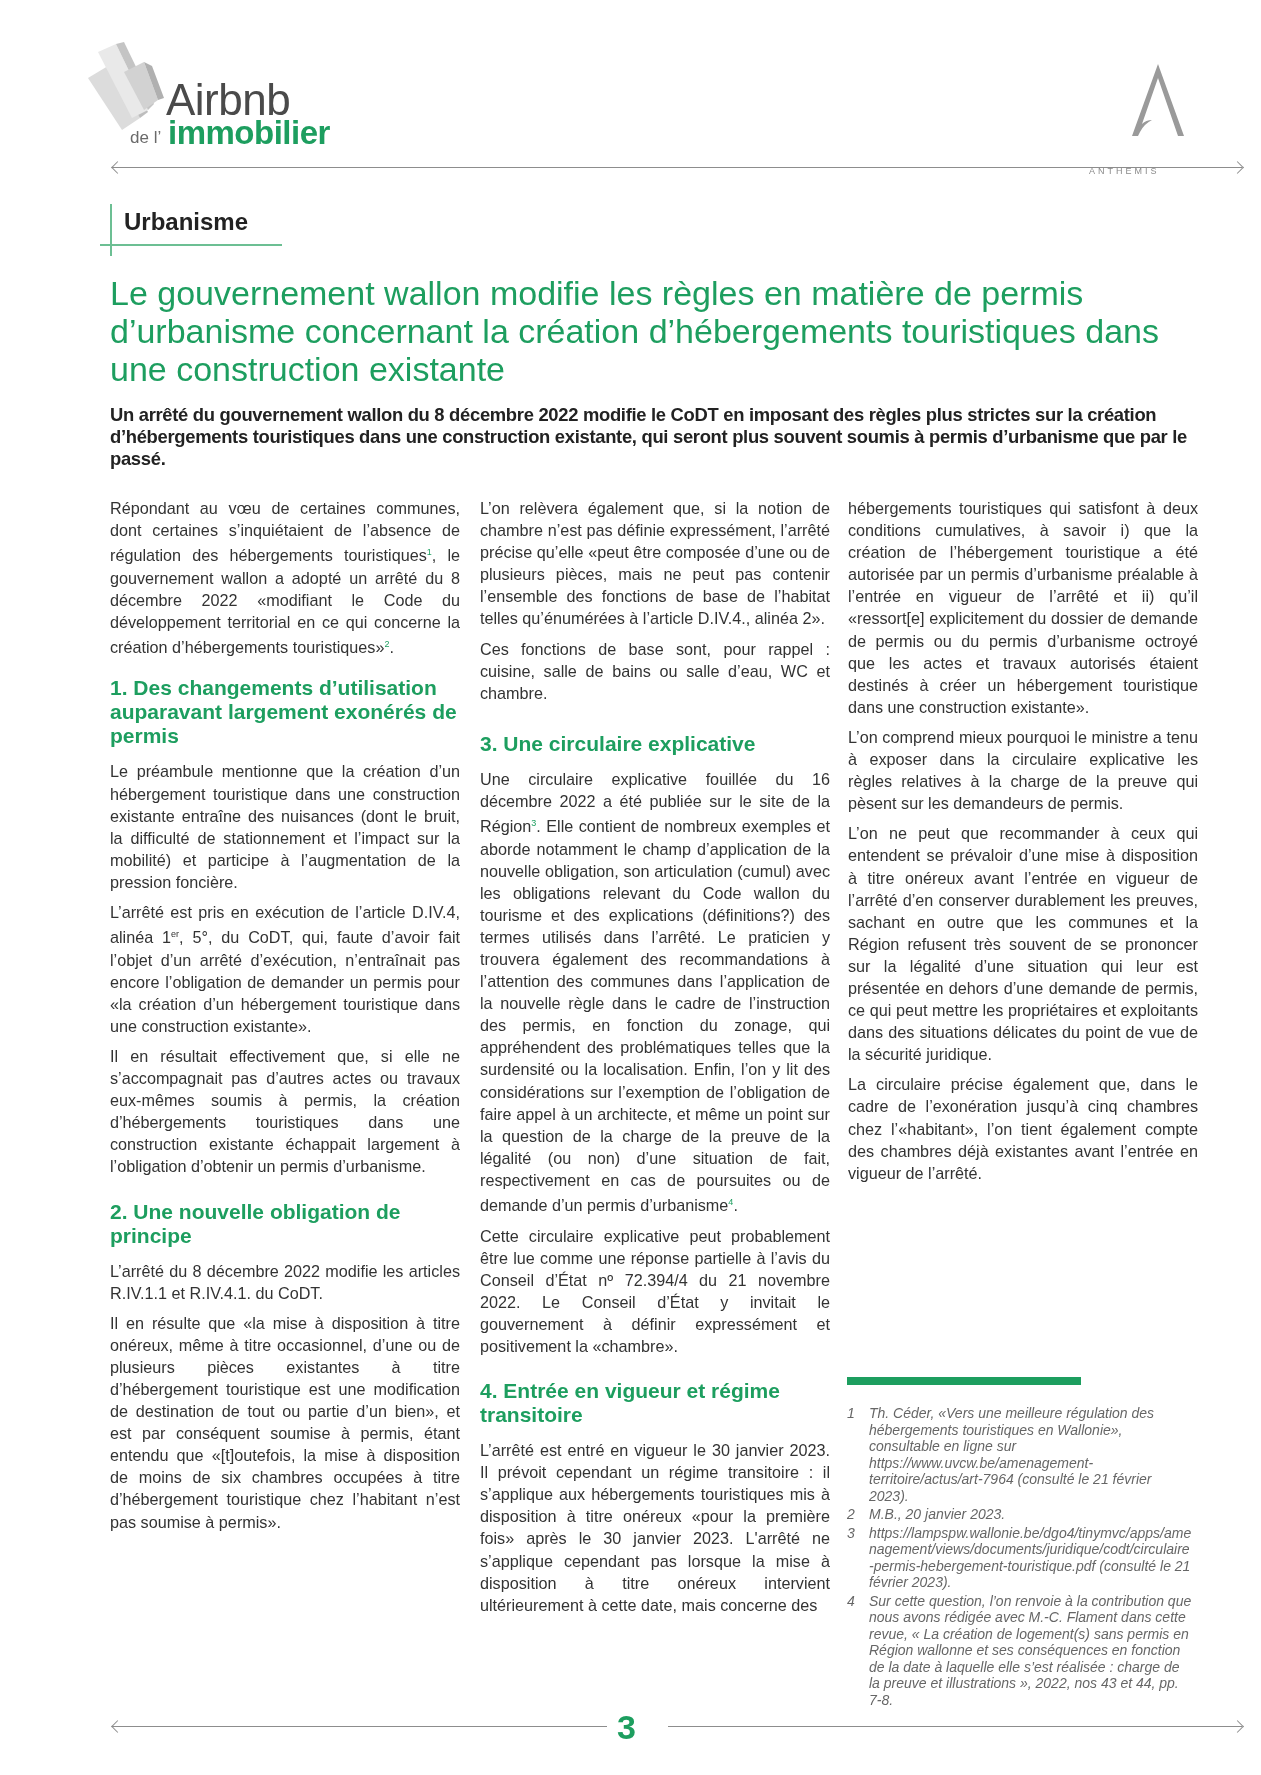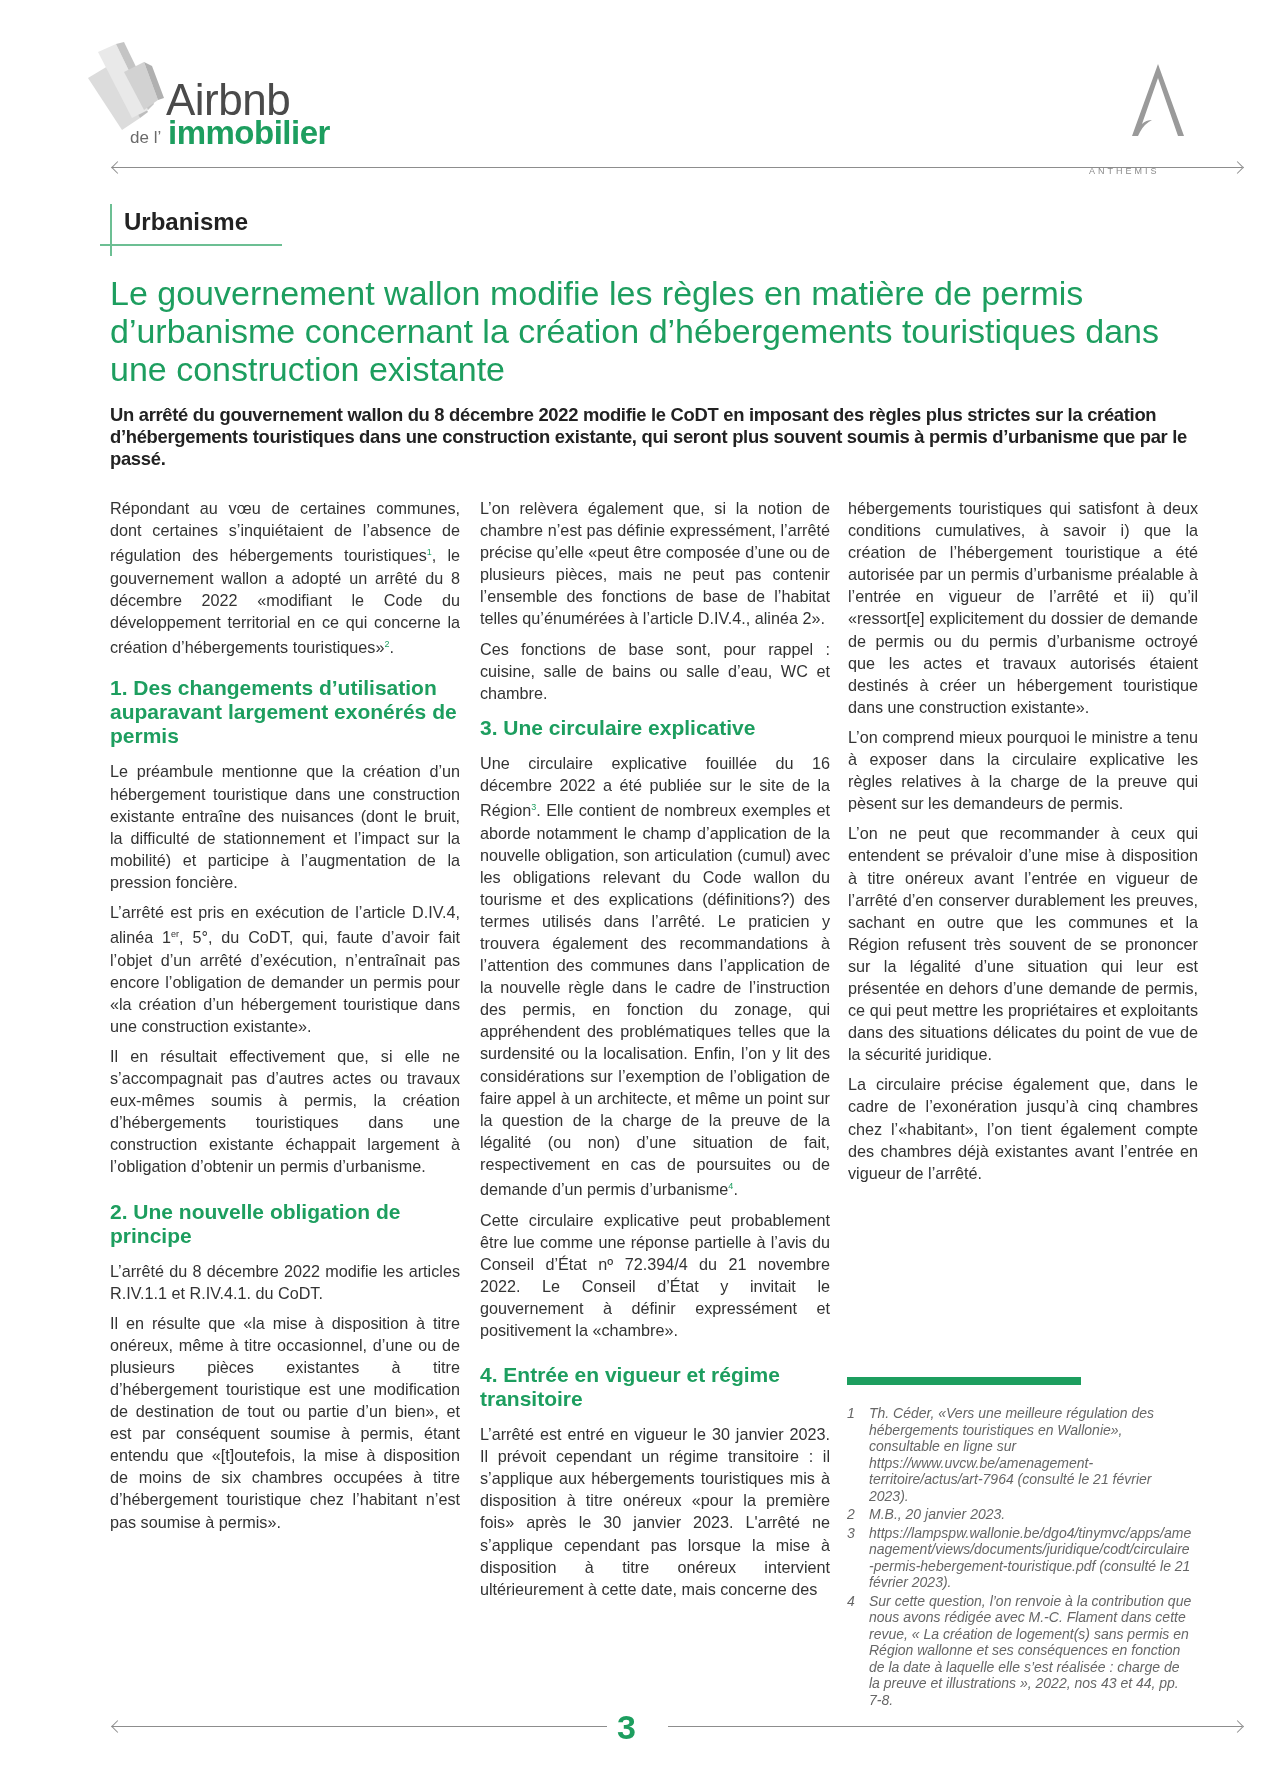--- a/index.html
+++ b/index.html
@@ -88,21 +88,21 @@
   <p><span>L’arrêté est pris en exécution de l’article D.IV.4, alinéa 1</span><sup style="color:#333">er</sup><span>, 5°, du CoDT, qui, faute d’avoir fait l’objet d’un arrêté d’exécution, n’entraînait pas encore l’obligation de demander un permis pour «la création d’un hébergement touristique dans une construction existante».</span></p>
   <p>Il en résultait effectivement que, si elle ne s’accompagnait pas d’autres actes ou travaux eux-mêmes soumis à permis, la création d’hébergements touristiques dans une construction existante échappait largement à l’obligation d’obtenir un permis d’urbanisme.</p>
   <h2 style="margin-top:22px;">2. Une nouvelle obligation de principe</h2>
   <p>L’arrêté du 8 décembre 2022 modifie les articles R.IV.1.1 et R.IV.4.1. du CoDT.</p>
   <p>Il en résulte que «la mise à disposition à titre onéreux, même à titre occasionnel, d’une ou de plusieurs pièces existantes à titre d’hébergement touristique est une modification de destination de tout ou partie d’un bien», et est par conséquent soumise à permis, étant entendu que «[t]outefois, la mise à disposition de moins de six chambres occupées à titre d’hébergement touristique chez l’habitant n’est pas soumise à permis».</p>
 </div>
 
 <div class="col c2">
   <p>L’on relèvera également que, si la notion de chambre n’est pas définie expressément, l’arrêté précise qu’elle «peut être composée d’une ou de plusieurs pièces, mais ne peut pas contenir l’ensemble des fonctions de base de l’habitat telles qu’énumérées à l’article D.IV.4., alinéa 2».</p>
   <p>Ces fonctions de base sont, pour rappel : cuisine, salle de bains ou salle d’eau, WC et chambre.</p>
-  <h2 style="margin-top:12px;">3. Une circulaire explicative</h2>
+  <h2 style="margin-top:28px;">3. Une circulaire explicative</h2>
   <p><span>Une circulaire explicative fouillée du 16 décembre 2022 a été publiée sur le site de la Région</span><sup>3</sup><span>. Elle contient de nombreux exemples et aborde notamment le champ d’application de la nouvelle obligation, son articulation (cumul) avec les obligations relevant du Code wallon du tourisme et des explications (définitions?) des termes utilisés dans l’arrêté. Le praticien y trouvera également des recommandations à l’attention des communes dans l’application de la nouvelle règle dans le cadre de l’instruction des permis, en fonction du zonage, qui appréhendent des problématiques telles que la surdensité ou la localisation. Enfin, l’on y lit des considérations sur l’exemption de l’obligation de faire appel à un architecte, et même un point sur la question de la charge de la preuve de la légalité (ou non) d’une situation de fait, respectivement en cas de poursuites ou de demande d’un permis d’urbanisme</span><sup>4</sup><span>.</span></p>
   <p>Cette circulaire explicative peut probablement être lue comme une réponse partielle à l’avis du Conseil d’État nº 72.394/4 du 21 novembre 2022. Le Conseil d’État y invitait le gouvernement à définir expressément et positivement la «chambre».</p>
   <h2 style="margin-top:22px;">4. Entrée en vigueur et régime transitoire</h2>
   <p>L’arrêté est entré en vigueur le 30 janvier 2023. Il prévoit cependant un régime transitoire : il s’applique aux hébergements touristiques mis à disposition à titre onéreux «pour la première fois» après le 30 janvier 2023. L'arrêté ne s’applique cependant pas lorsque la mise à disposition à titre onéreux intervient ultérieurement à cette date, mais concerne des</p>
 </div>
 
 <div class="col c3">
   <p>hébergements touristiques qui satisfont à deux conditions cumulatives, à savoir i) que la création de l’hébergement touristique a été autorisée par un permis d’urbanisme préalable à l’entrée en vigueur de l’arrêté et ii) qu’il «ressort[e] explicitement du dossier de demande de permis ou du permis d’urbanisme octroyé que les actes et travaux autorisés étaient destinés à créer un hébergement touristique dans une construction existante».</p>
   <p>L’on comprend mieux pourquoi le ministre a tenu à exposer dans la circulaire explicative les règles relatives à la charge de la preuve qui pèsent sur les demandeurs de permis.</p>
   <p>L’on ne peut que recommander à ceux qui entendent se prévaloir d’une mise à disposition à titre onéreux avant l’entrée en vigueur de l’arrêté d’en conserver durablement les preuves, sachant en outre que les communes et la Région refusent très souvent de se prononcer sur la légalité d’une situation qui leur est présentée en dehors d’une demande de permis, ce qui peut mettre les propriétaires et exploitants dans des situations délicates du point de vue de la sécurité juridique.</p>

